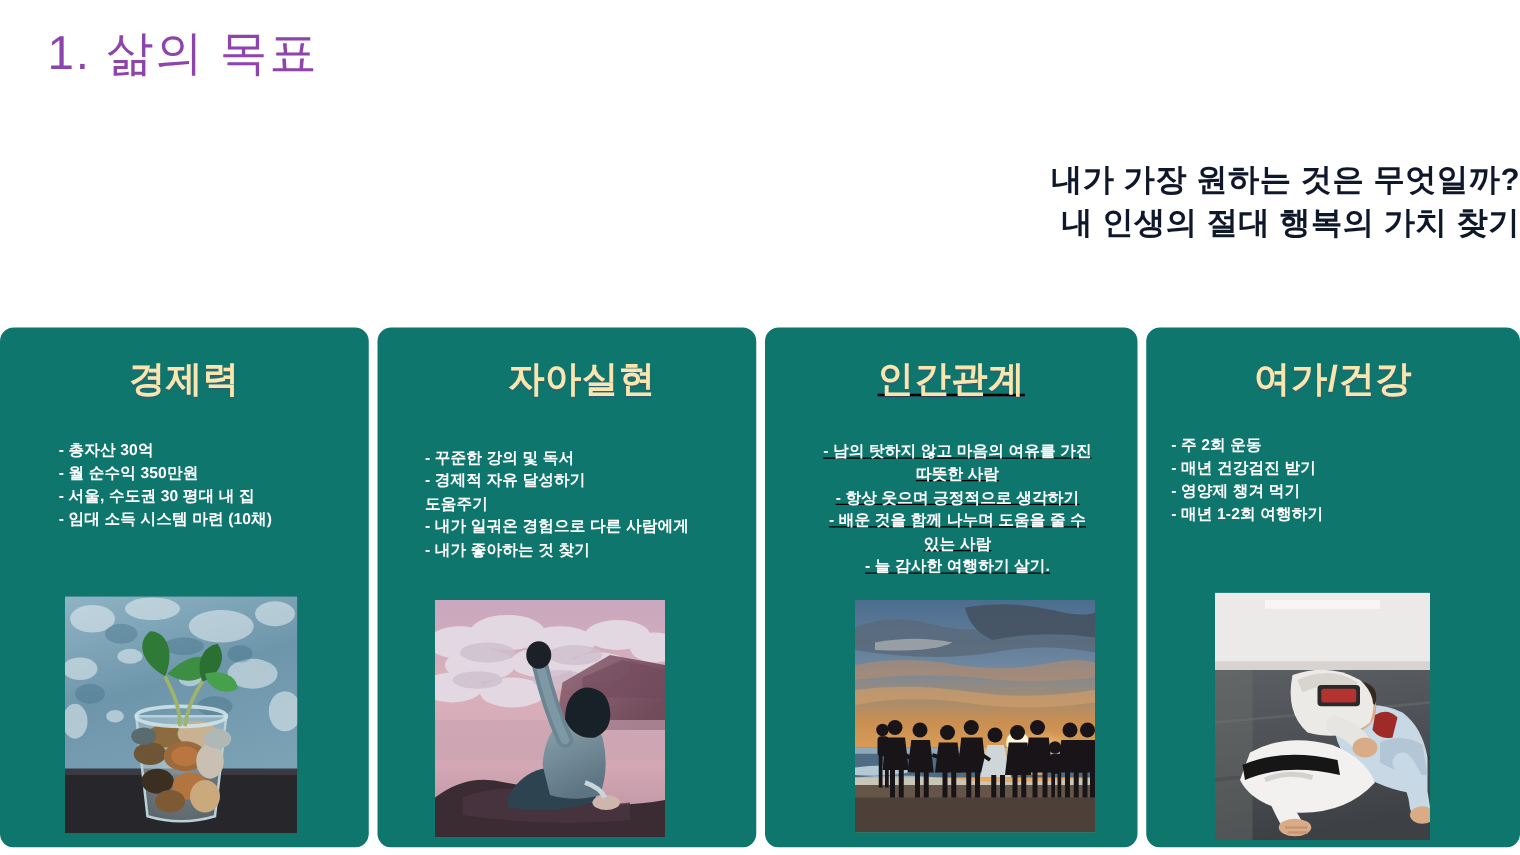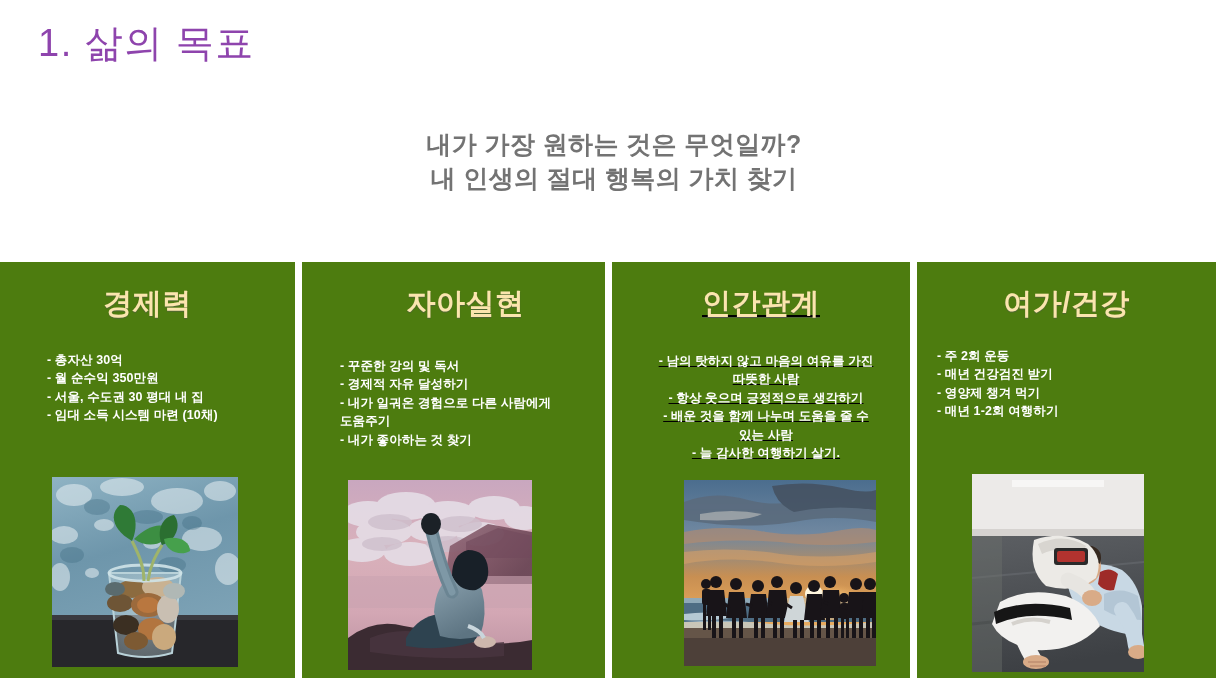--- a/index.html
+++ b/index.html
@@ -36,22 +36,22 @@
     line-height: 1.25;
     white-space: nowrap;
   }
 
   
   .subtitle-block {
     position: absolute;
     left: 0;
     top: 128px;
     width: 1216px;
-    text-align: center;
-    color: #737373;
+    text-align: right;
+    color: #0f172a;
     font-size: 25px;
     font-weight: bold;
     line-height: 1.34;
     letter-spacing: 0.4px;
     padding-left: 12px;
     box-sizing: border-box;
   }
   .subtitle-line { display: block; }
 
   
@@ -59,23 +59,24 @@
     position: absolute;
     left: 0;
     top: 262px;
     width: 1216px;
     height: 416px;
     display: flex;
     gap: 7px;
   }
   .panel {
     position: relative;
-    background: #4d7c0f;
+    background: #0f766e;
     box-sizing: border-box;
     overflow: hidden;
+    border-radius: 11px;
   }
   .panel.p1 { width: 295px; }
   .panel.p2 { width: 303px; padding-left: 24px; }
   .panel.p3 { width: 298px; text-decoration: underline; }
   .panel.p4 { width: 299px; }
 
   .panel-heading {
     text-align: center;
     color: #fbe5ae;
     font-size: 29px;
@@ -214,22 +215,22 @@
           <path d="M112 62 C126 58 138 64 138 74 C128 80 114 74 112 62 Z" fill="#46a04c"></path>
         </svg>
       </div>
     </div>
 
     <div class="panel p2">
       <div class="panel-heading">자아실현</div>
       <div class="panel-bullets">
         <span class="bullet-line">- 꾸준한 강의 및 독서</span>
         <span class="bullet-line">- 경제적 자유 달성하기</span>
+        <span class="bullet-line">도움주기</span>
         <span class="bullet-line">- 내가 일궈온 경험으로 다른 사람에게</span>
-        <span class="bullet-line">도움주기</span>
         <span class="bullet-line">-  내가 좋아하는 것  찾기</span>
       </div>
       <div class="photo-wrap">
         <svg class="photo" viewBox="0 0 184 190" preserveAspectRatio="none">
           <defs>
             <linearGradient id="p2sky" x1="0" y1="0" x2="0" y2="1">
               <stop offset="0%" stop-color="#c9a7bf"></stop>
               <stop offset="35%" stop-color="#d9b1bb"></stop>
               <stop offset="70%" stop-color="#d3a7b4"></stop>
               <stop offset="100%" stop-color="#b9909f"></stop>

